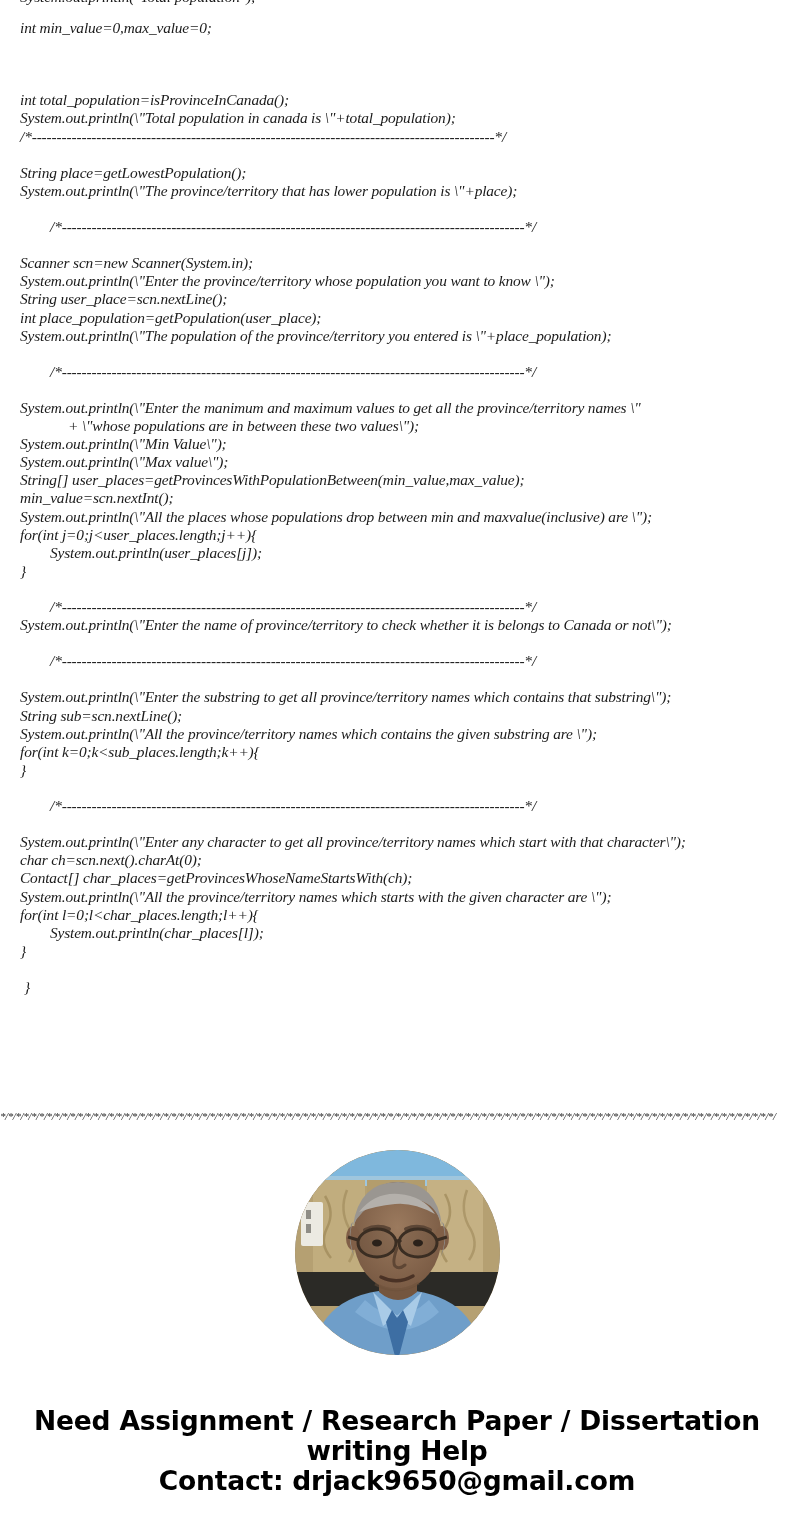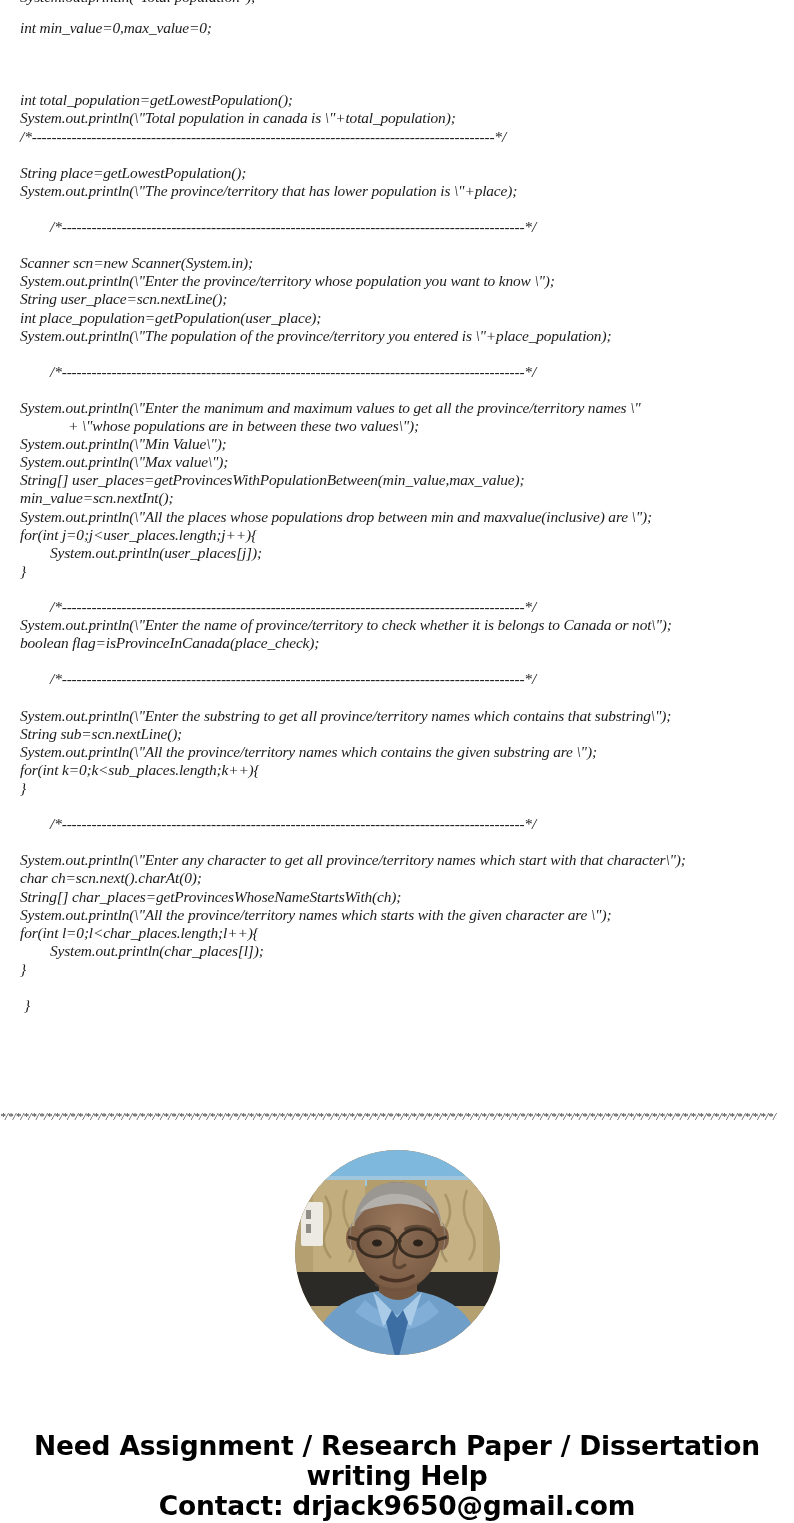--- a/index.html
+++ b/index.html
@@ -89,21 +89,21 @@
     height: 205px;
     border-radius: 50%;
     margin: 0 auto;
     overflow: hidden;
     position: relative;
     background: #8a8070;
   }
   .avatar svg { display: block; }
 
   .promo-text {
-    margin-top: 76px;
+    margin-top: 51px;
     font-family: "DejaVu Sans", sans-serif;
     font-weight: bold;
     font-size: 26.5px;
     line-height: 30px;
     color: #000000;
     letter-spacing: -0.2px;
   }
   .promo-line2 { }
   .promo-line3 { }
 </style>
@@ -116,21 +116,21 @@
     <div class="code-line i1">System.out.println("Total population");</div>
   </div>
 
   <div class="gap-sm"></div>
 
   <div class="code-block" id="code-block">
       <div class="code-line i1">int min_value=0,max_value=0;</div>
       <div class="code-line i1 blank"></div>
       <div class="code-line i1 blank"></div>
       <div class="code-line i1 blank"></div>
-      <div class="code-line i1">int total_population=getLowestPopulation();</div>
+      <div class="code-line i1">int total_population=isProvinceInCanada();</div>
       <div class="code-line i1">System.out.println(\"Total population in canada is \"+total_population);</div>
       <div class="code-line i1">/*---------------------------------------------------------------------------------------------*/</div>
       <div class="code-line i1 blank"></div>
       <div class="code-line i1">String place=getLowestPopulation();</div>
       <div class="code-line i1">System.out.println(\"The province/territory that has lower population is \"+place);</div>
       <div class="code-line i1 blank"></div>
       <div class="code-line i2">/*---------------------------------------------------------------------------------------------*/</div>
       <div class="code-line i1 blank"></div>
       <div class="code-line i1">Scanner scn=new Scanner(System.in);</div>
       <div class="code-line i1">System.out.println(\"Enter the province/territory whose population you want to know \");</div>
@@ -146,35 +146,34 @@
       <div class="code-line i1">System.out.println(\"Max value\");</div>
       <div class="code-line i1">String[] user_places=getProvincesWithPopulationBetween(min_value,max_value);</div>
       <div class="code-line i1">min_value=scn.nextInt();</div>
       <div class="code-line i1">System.out.println(\"All the places whose populations drop between min and maxvalue(inclusive) are \");</div>
       <div class="code-line i1">for(int j=0;j&lt;user_places.length;j++){</div>
       <div class="code-line i2">System.out.println(user_places[j]);</div>
       <div class="code-line i1">}</div>
       <div class="code-line i1 blank"></div>
       <div class="code-line i2">/*---------------------------------------------------------------------------------------------*/</div>
       <div class="code-line i1">System.out.println(\"Enter the name of province/territory to check whether it is belongs to Canada or not\");</div>
-      <div class="code-line i1">boolean flag=isProvinceInCanada(place_check);</div>
       <div class="code-line i1 blank"></div>
       <div class="code-line i2">/*---------------------------------------------------------------------------------------------*/</div>
       <div class="code-line i1 blank"></div>
       <div class="code-line i1">System.out.println(\"Enter the substring to get all province/territory names which contains that substring\");</div>
       <div class="code-line i1">String sub=scn.nextLine();</div>
       <div class="code-line i1">System.out.println(\"All the province/territory names which contains the given substring are \");</div>
       <div class="code-line i1">for(int k=0;k&lt;sub_places.length;k++){</div>
       <div class="code-line i1">}</div>
       <div class="code-line i1 blank"></div>
       <div class="code-line i2">/*---------------------------------------------------------------------------------------------*/</div>
       <div class="code-line i1 blank"></div>
       <div class="code-line i1">System.out.println(\"Enter any character to get all province/territory names which start with that character\");</div>
       <div class="code-line i1">char ch=scn.next().charAt(0);</div>
-      <div class="code-line i1">String[] char_places=getProvincesWhoseNameStartsWith(ch);</div>
+      <div class="code-line i1">Contact[] char_places=getProvincesWhoseNameStartsWith(ch);</div>
       <div class="code-line i1">System.out.println(\"All the province/territory names which starts with the given character are \");</div>
       <div class="code-line i1">for(int l=0;l&lt;char_places.length;l++){</div>
       <div class="code-line i2">System.out.println(char_places[l]);</div>
       <div class="code-line i1">}</div>
       <div class="code-line i1 blank"></div>
       <div class="code-line i0">}</div>
     </div>
 </div>
 
 <div class="divider-glyph" id="divider-glyph">*/*/*/*/*/*/*/*/*/*/*/*/*/*/*/*/*/*/*/*/*/*/*/*/*/*/*/*/*/*/*/*/*/*/*/*/*/*/*/*/*/*/*/*/*/*/*/*/*/*/*/*/*/*/*/*/*/*/*/*/*/*/*/*/*/*/*/*/*/*/*/*/*/*/*/*/*/*/*/*/*/*/*/*/*/*/*/*/*/*/*/*/*/*/*/*/*/*/*/*/</div>

